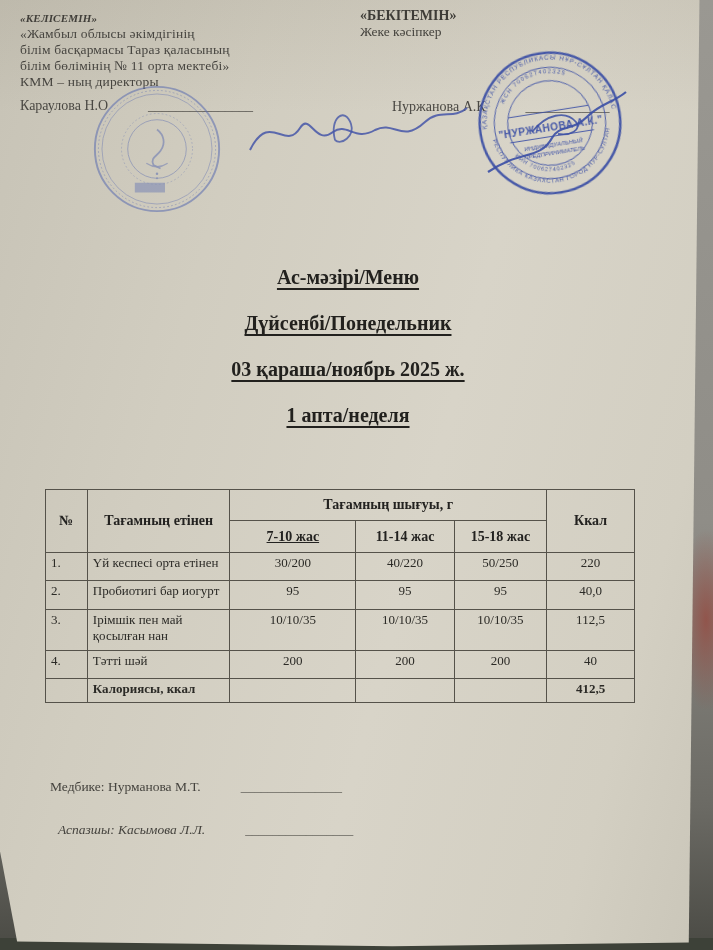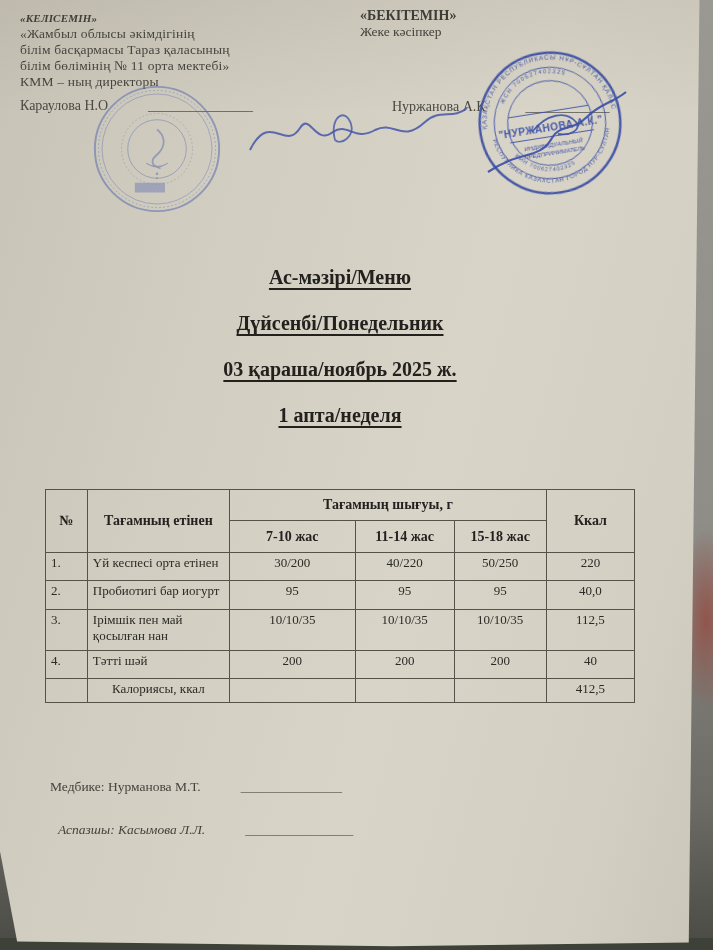--- a/index.html
+++ b/index.html
@@ -27,45 +27,45 @@
     position:absolute; left:360px; top:8px; width:330px;
     font-size:13.5px; line-height:16px; color:#45433e;
   }
   .hdr-right .b1 { font-weight:bold; font-size:14px; color:#3e3c37; }
   .signer-left { position:absolute; left:20px; top:98px; font-size:14px; color:#4a4843; }
   .signer-right { position:absolute; left:392px; top:99px; font-size:14px; color:#4a4843; }
   .sig-line { color:#55534d;padding-left:40px; }
   .stamp-left { position:absolute; left:86px; top:78px; width:142px; height:142px; opacity:.55; filter:blur(.4px); }
   .stamp-right { position:absolute; left:473px; top:46px; width:154px; height:154px; transform:rotate(-9deg); opacity:.92; filter:blur(.3px); }
   .sig-svg { position:absolute; pointer-events:none; }
-  .title-block { position:absolute; left:0; top:266px; width:680px; text-align:center; }
+  .title-block { position:absolute; left:8px; top:266px; width:680px; text-align:center; }
   .title-block div {
     font-size:20px; font-weight:bold; color:#22211e; margin-bottom:23px;
     text-decoration:underline; text-underline-offset:4px; text-decoration-thickness:1.5px;
   }
   table.menu {
     position:absolute; left:45px; top:489px; width:590px;
     border-collapse:collapse; font-size:13px; color:#2b2a26;
   }
   table.menu th, table.menu td { border:1px solid #55524a; padding:2px 5px; vertical-align:top; }
   table.menu th { font-weight:bold; font-size:14px; color:#232220; }
   td.c, th.c { text-align:center; }
   .col-no { width:35px; }
   .col-name { width:147px; }
-  .col-a1 { width:132px; }
+  .col-a1 { width:132px;text-decoration:underline; }
   .col-a2 { width:98px; }
   .col-a3 { width:90px; }
   .col-k { width:88px; }
   tr.hrow1 th { height:26px; vertical-align:middle; }
   tr.hrow2 th { height:27px; vertical-align:middle; }
   tr.r1 td { height:23px; }
   tr.r2 td { height:24px; }
   tr.r3 td { height:36px; }
   tr.r4 td { height:23px; }
-  tr.rt td { height:19px; font-weight:normal;text-align:center; }
+  tr.rt td { height:19px; font-weight:bold; }
   .footer-line { position:absolute; font-size:13.5px; color:#45433e; }
   .f-medic { left:50px; top:779px; }
   .f-cook { left:58px; top:822px;font-style:italic; }
 </style>
 </head>
 <body>
 
 <div class="scene">
   <div class="bg-bottom"></div>
 

